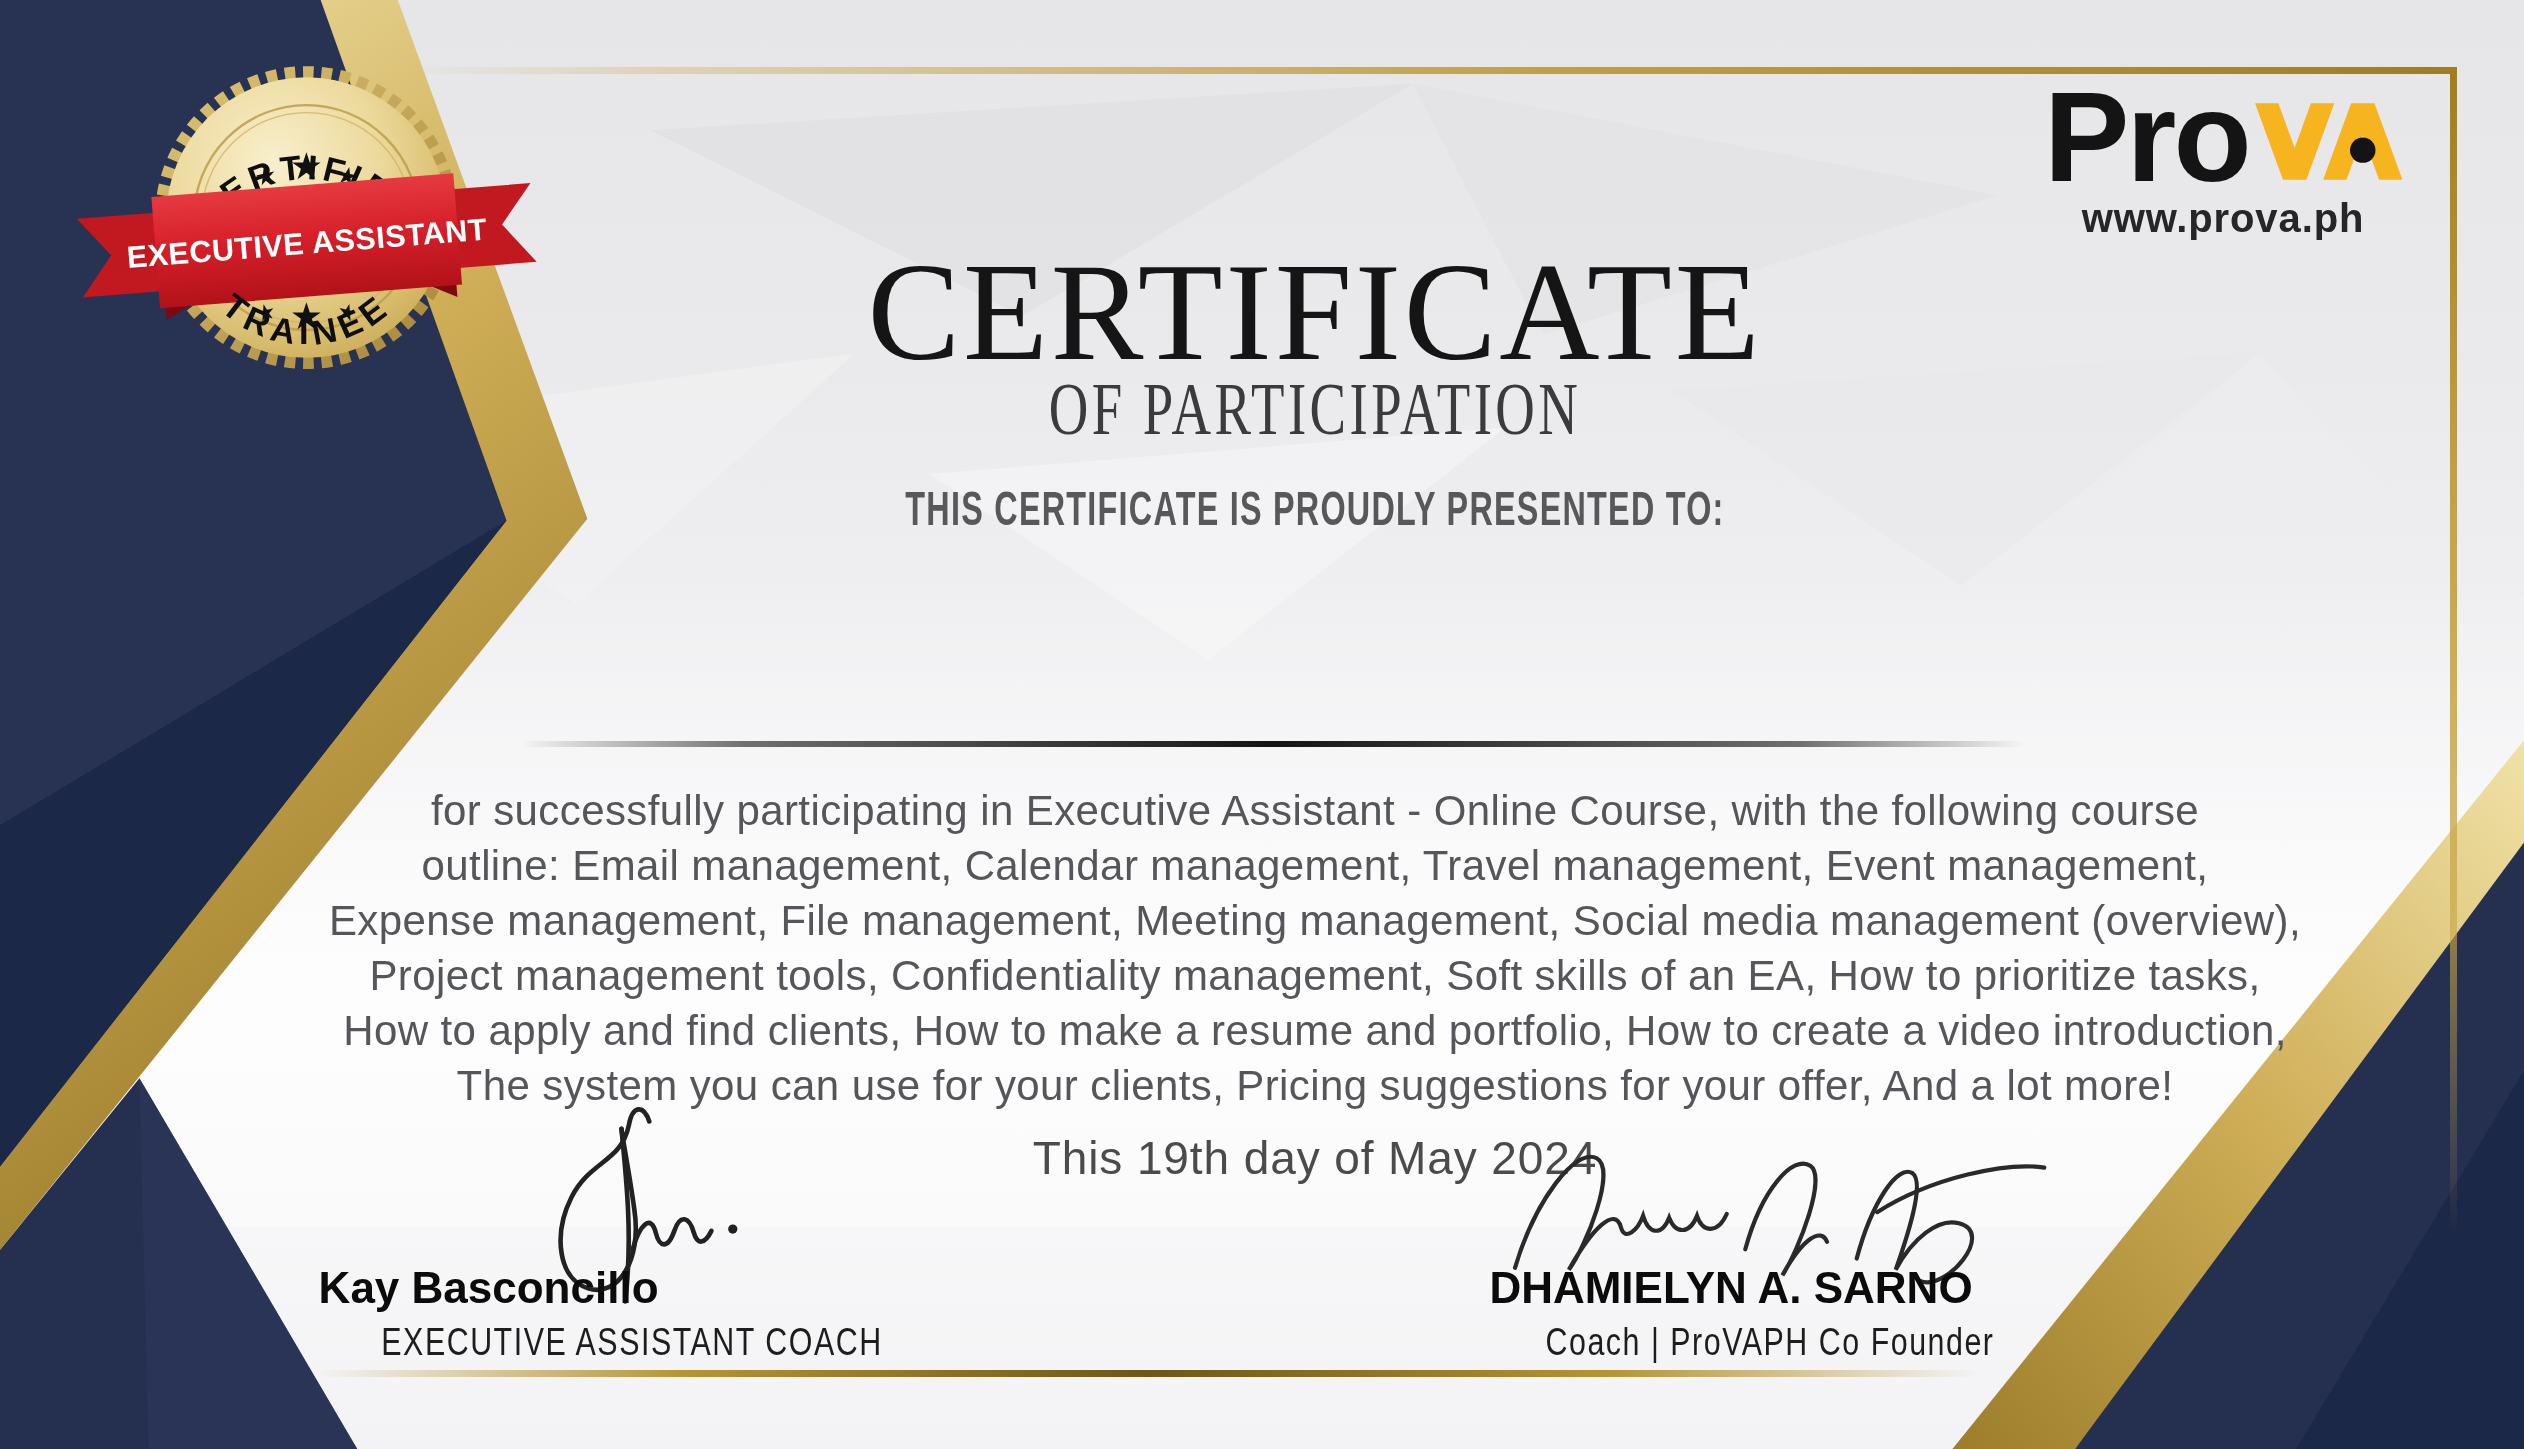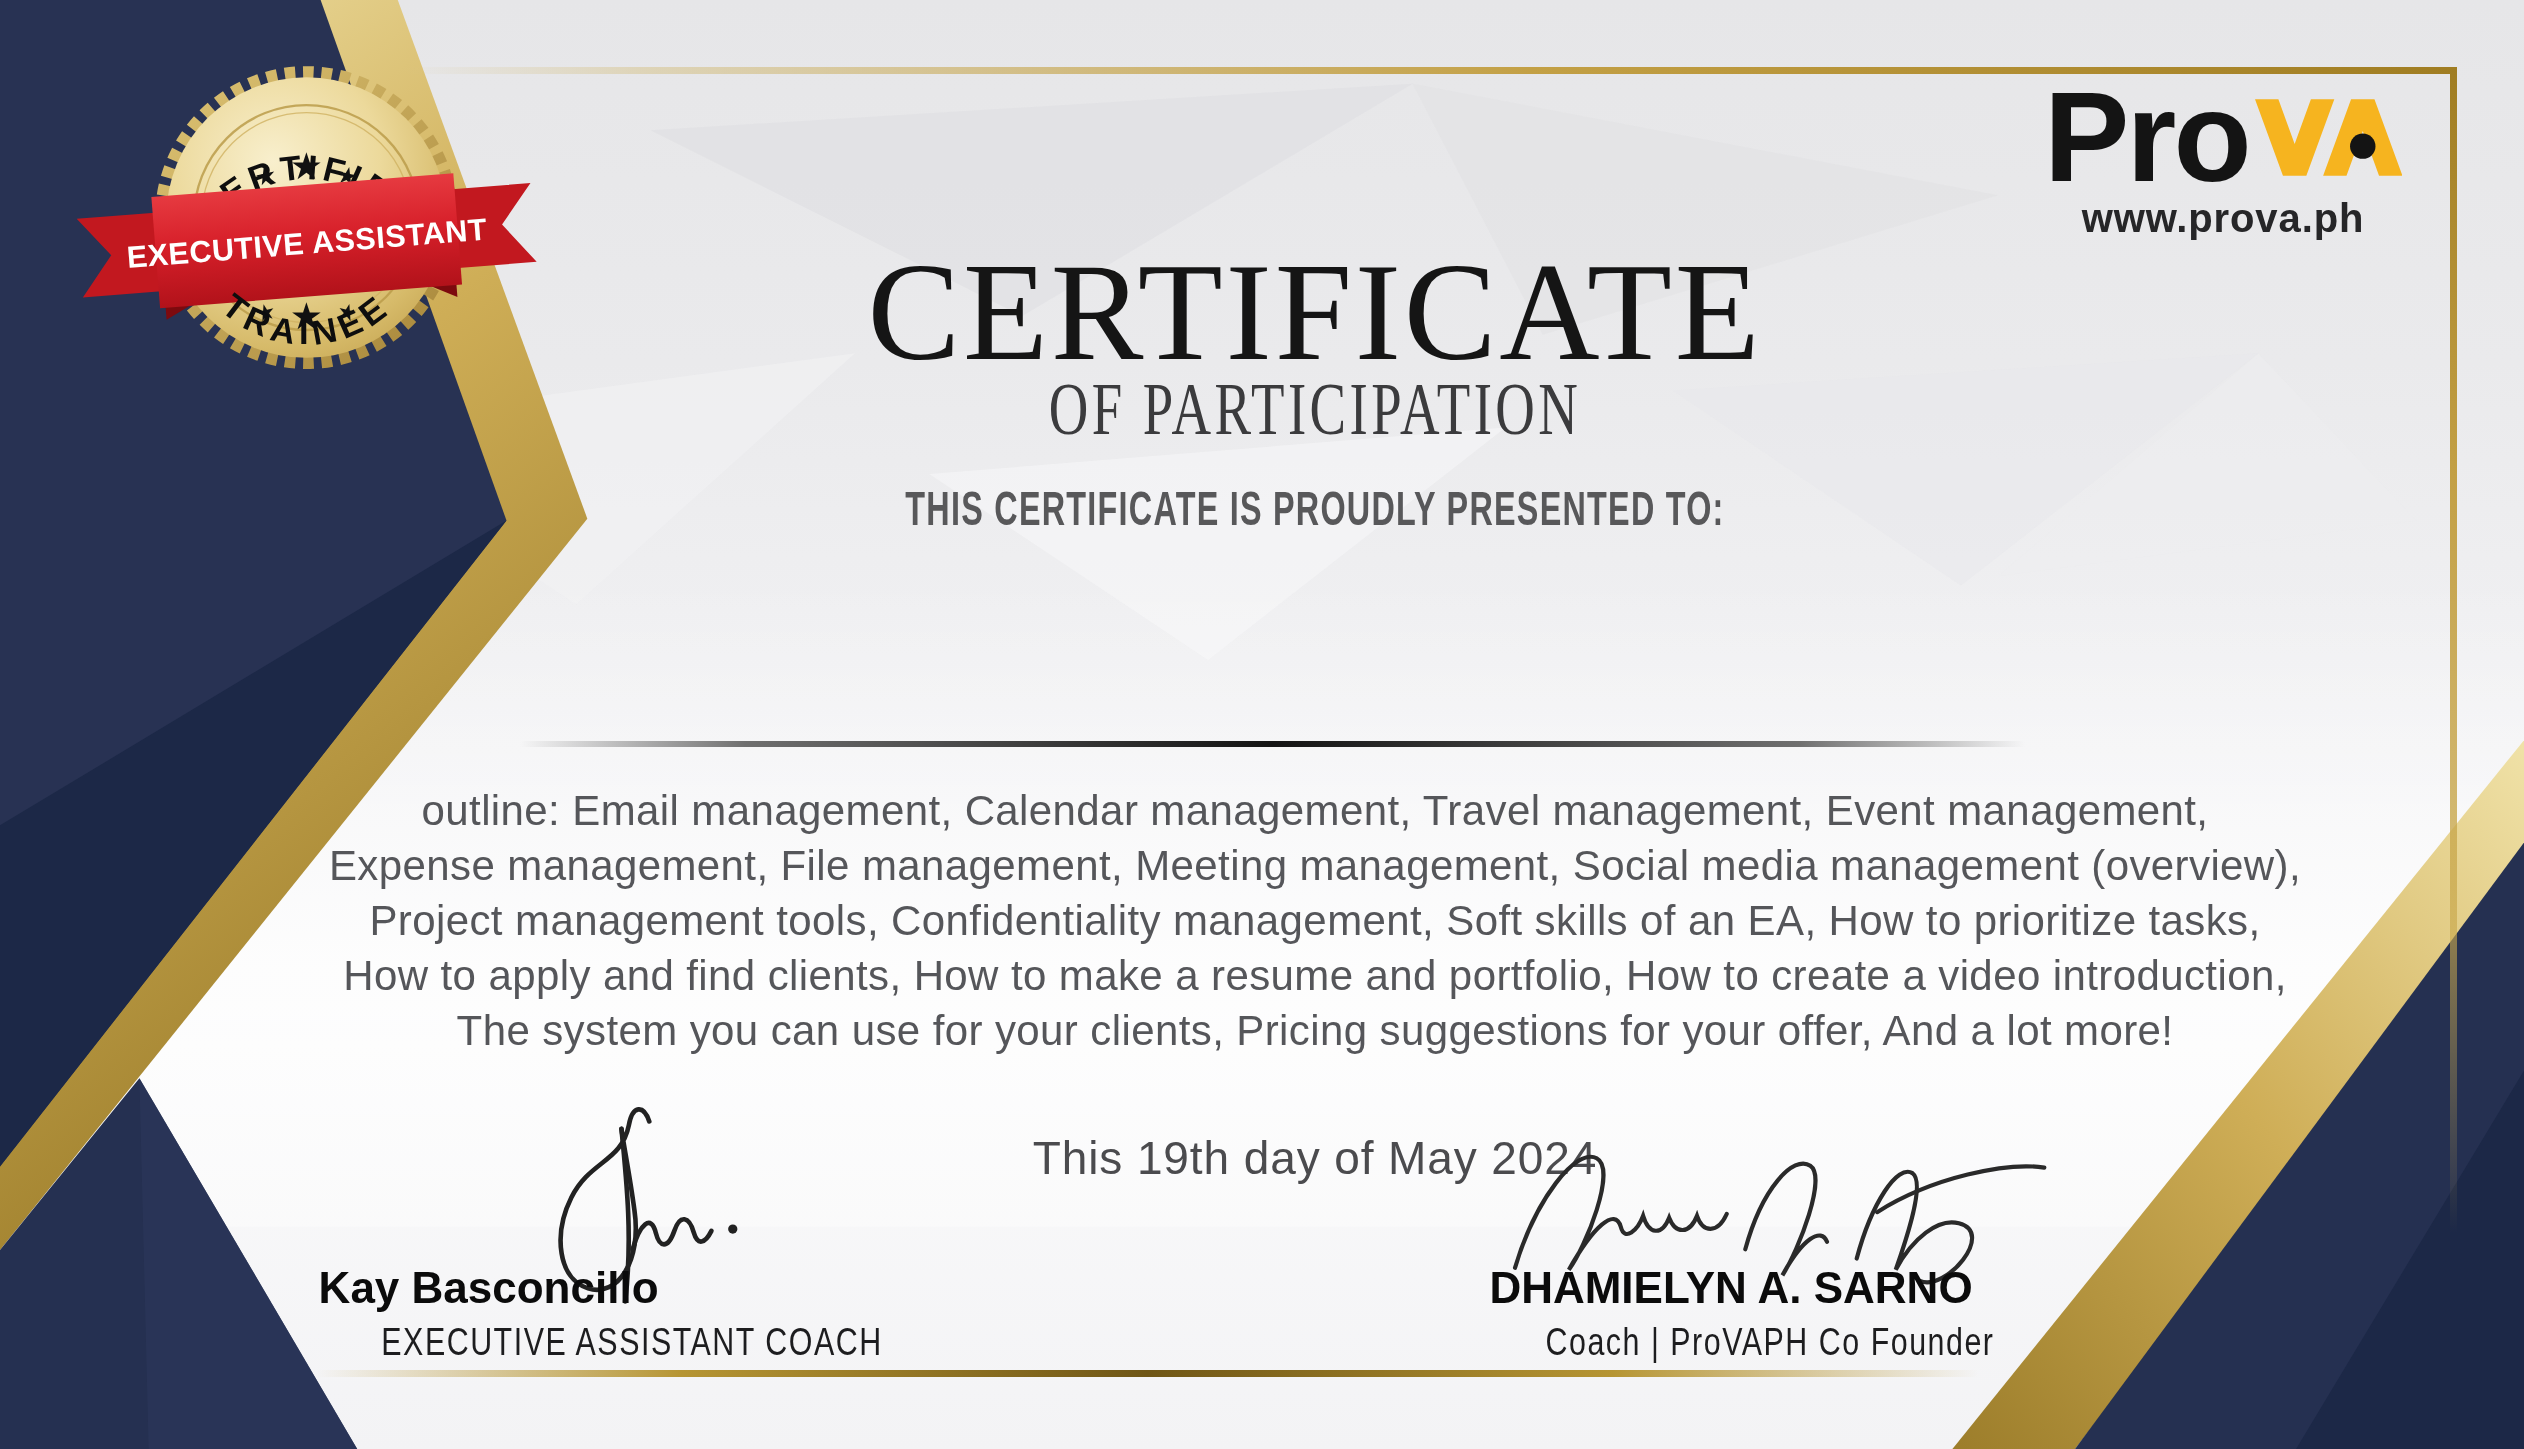--- a/index.html
+++ b/index.html
@@ -25,21 +25,21 @@
   
   .sig-block{position:absolute;transform:translateX(-50%);text-align:left;white-space:nowrap;}
   .sig-name{font-size:44px;font-weight:bold;color:#0b0b0b;line-height:1;}
   .sig-title{font-size:38px;color:#1d1d1f;line-height:1;margin-top:13px;display:inline-block;transform:scaleX(0.8);letter-spacing:1.9px;}
   .sig-left{left:632px;top:1266px;}
   .sig-right{left:1770px;top:1266px;}
   .script-svg{position:absolute;pointer-events:none;}
 
   
   .logo{position:absolute;left:2044px;top:85px;width:358px;text-align:center;}
-  .logo-row{display:flex;align-items:center;justify-content:center;}
+  .logo-row{display:flex;align-items:flex-end;justify-content:center;}
   .logo-pro{font-size:128px;font-weight:bold;color:#141414;line-height:0.82;letter-spacing:-2.8px;}
   .logo-va{margin-left:5.6px;margin-bottom:0px;}
   .logo-tagline{margin-top:13px;font-size:25px;font-weight:bold;color:#3a3a3c;letter-spacing:8px;}
   .logo-site{margin-top:5.6px;font-size:40px;font-weight:bold;color:#262628;letter-spacing:0.9px;}
 
   
   .gold-top-line{position:absolute;top:67px;left:400px;width:2057px;height:6.5px;
     background:linear-gradient(90deg,rgba(214,196,142,0) 0%,rgba(214,196,142,0.55) 12%,#c3a045 55%,#a07d22 100%);}
   .gold-right-line{position:absolute;top:67px;left:2450px;width:6.5px;height:1166px;
     background:linear-gradient(180deg,#a07d22 0%,#c3a045 35%,rgba(201,168,76,0.75) 70%,rgba(201,168,76,0) 100%);}
@@ -163,20 +163,21 @@
     <div class="logo-site">www.prova.ph</div>
   </div>
 
   <div class="cx title">CERTIFICATE</div>
   <div class="cx subtitle">OF PARTICIPATION</div>
   <div class="cx presented">THIS CERTIFICATE IS PROUDLY PRESENTED TO:</div>
 
   <div class="name-underline"></div>
 
   <div class="cx paragraph">
+    <div>for successfully participating in Executive Assistant - Online Course, with the following course</div>
     <div>outline: Email management, Calendar management, Travel management, Event management,</div>
     <div>Expense management, File management, Meeting management, Social media management (overview),</div>
     <div>Project management tools, Confidentiality management, Soft skills of an EA, How to prioritize tasks,</div>
     <div>How to apply and find clients, How to make a resume and portfolio, How to create a video introduction,</div>
     <div>The system you can use for your clients, Pricing suggestions for your offer, And a lot more!</div>
   </div>
 
   <div class="cx date-line">This 19th day of May 2024</div>
 
   <svg class="script-svg" style="left:493px;top:1101px" width="307" height="218" viewBox="0 0 330 235">

